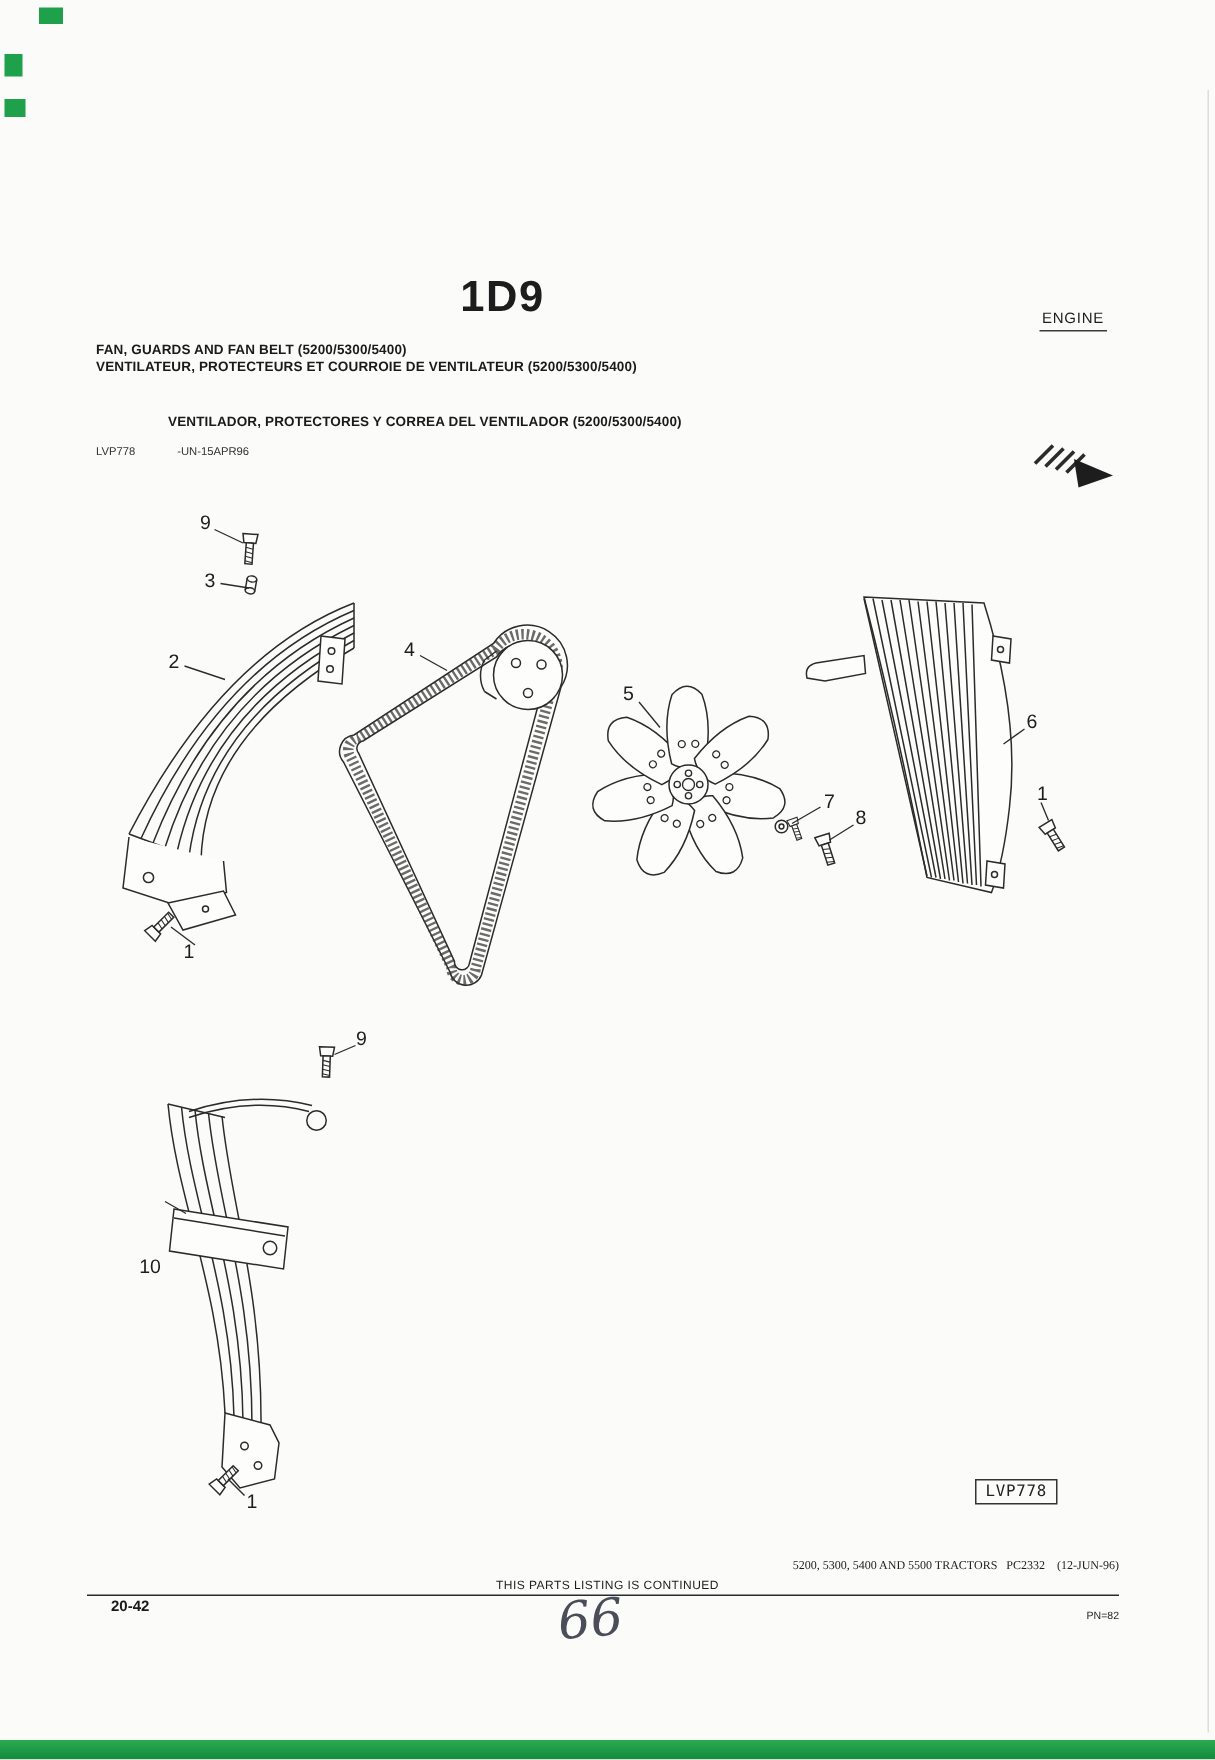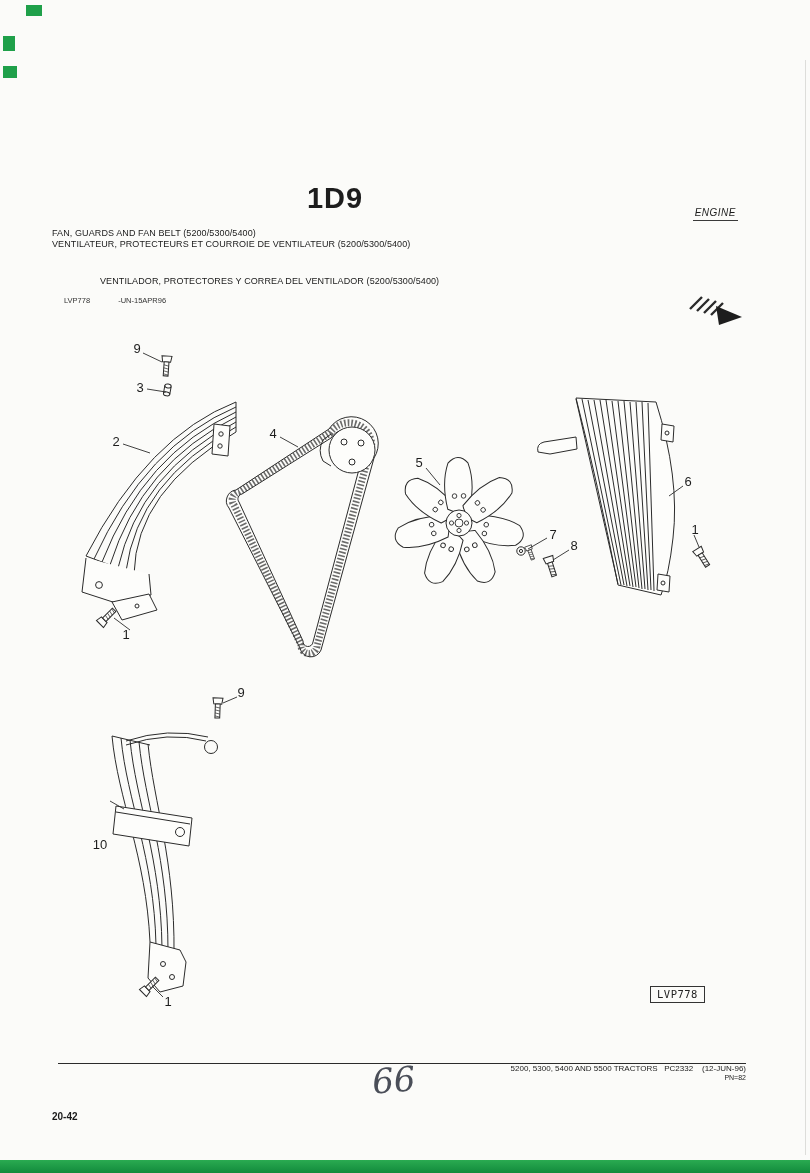--- a/index.html
+++ b/index.html
@@ -11,35 +11,35 @@
   .abs{position:absolute;}
   
   .scan-mark{position:absolute;background:#1fa04a;}
   .scan-bar{position:absolute;left:0;width:810px;height:13px;top:1160px;
     background:linear-gradient(#2aab51,#128a3c);}
   .page-edge{position:absolute;width:1px;background:#c9c9c4;opacity:.6;}
   
   .section-code{left:0;top:182px;width:670px;text-align:center;
     font-size:29px;font-weight:bold;letter-spacing:1px;color:#1d1d1d;}
   .section-label{right:72px;top:207px;font-size:10px;letter-spacing:.5px;
-    border-bottom:1.2px solid #3a3a3a;padding:0 2px 2px 2px;color:#1d1d1d;font-style:italic;}
-  .fig-title{left:52px;font-size:9px;font-weight:normal;letter-spacing:.1px;color:#1a1a1a;}
+    border-bottom:1.2px solid #3a3a3a;padding:0 2px 2px 2px;color:#1d1d1d;}
+  .fig-title{left:64px;font-size:9px;font-weight:bold;letter-spacing:.1px;color:#1a1a1a;}
   .fig-ref-line{left:64px;top:296px;font-size:7.5px;color:#333;display:flex;gap:28px;}
   
   .callout{position:absolute;transform:translate(-50%,-50%);
     font-size:13px;color:#1d1d1d;}
   
   .label-box{left:650px;top:986px;border:1.4px solid #333;padding:1px 6px 2px 6px;
     font-family:"DejaVu Sans Mono", monospace;font-size:10.5px;letter-spacing:.5px;color:#222;}
   
   .footer-rule{left:58px;top:1063px;width:688px;height:1.2px;background:#2b2b2b;}
   .continued{left:0;top:1052px;width:810px;text-align:center;font-size:8px;
     letter-spacing:.3px;color:#1d1d1d;}
-  .page-number{left:52px;top:1066px;font-size:10px;font-weight:bold;color:#1a1a1a;margin-top:45px;}
-  .footer-right{right:64px;top:1064px;font-size:8px;color:#1d1d1d;white-space:pre;}
+  .page-number{left:74px;top:1066px;font-size:10px;font-weight:bold;color:#1a1a1a;}
+  .footer-right{right:64px;top:1039px;font-size:8px;color:#1d1d1d;white-space:pre;font-family:Liberation Serif, serif;}
   .footer-pn{right:64px;top:1074px;font-size:7px;color:#1d1d1d;}
   .handwritten{left:372px;top:1060px;font-family:"DejaVu Serif", serif;
     font-style:italic;font-size:34px;color:#4a4e58;transform:rotate(-5deg);}
 </style>
 </head>
 <body>
 
 <div class="page">
 
   <div class="scan-mark" style="left:26px;top:5px;width:16px;height:11px;"></div>
@@ -211,19 +211,20 @@
   <div class="callout" style="left:553px;top:534px">7</div>
   <div class="callout" style="left:574px;top:545px">8</div>
   <div class="callout" style="left:688px;top:481px">6</div>
   <div class="callout" style="left:695px;top:529px">1</div>
   <div class="callout" style="left:241px;top:692px">9</div>
   <div class="callout" style="left:100px;top:844px">10</div>
   <div class="callout" style="left:168px;top:1001px">1</div>
 
   <div class="abs label-box">LVP778</div>
 
+  <div class="abs continued">THIS PARTS LISTING IS CONTINUED</div>
   <div class="abs footer-rule"></div>
   <div class="abs page-number">20-42</div>
   <div class="abs footer-right">5200, 5300, 5400 AND 5500 TRACTORS   PC2332    (12-JUN-96)</div>
   <div class="abs footer-pn">PN=82</div>
   <div class="abs handwritten">66</div>
 
 </div>
 
 </body></html>

